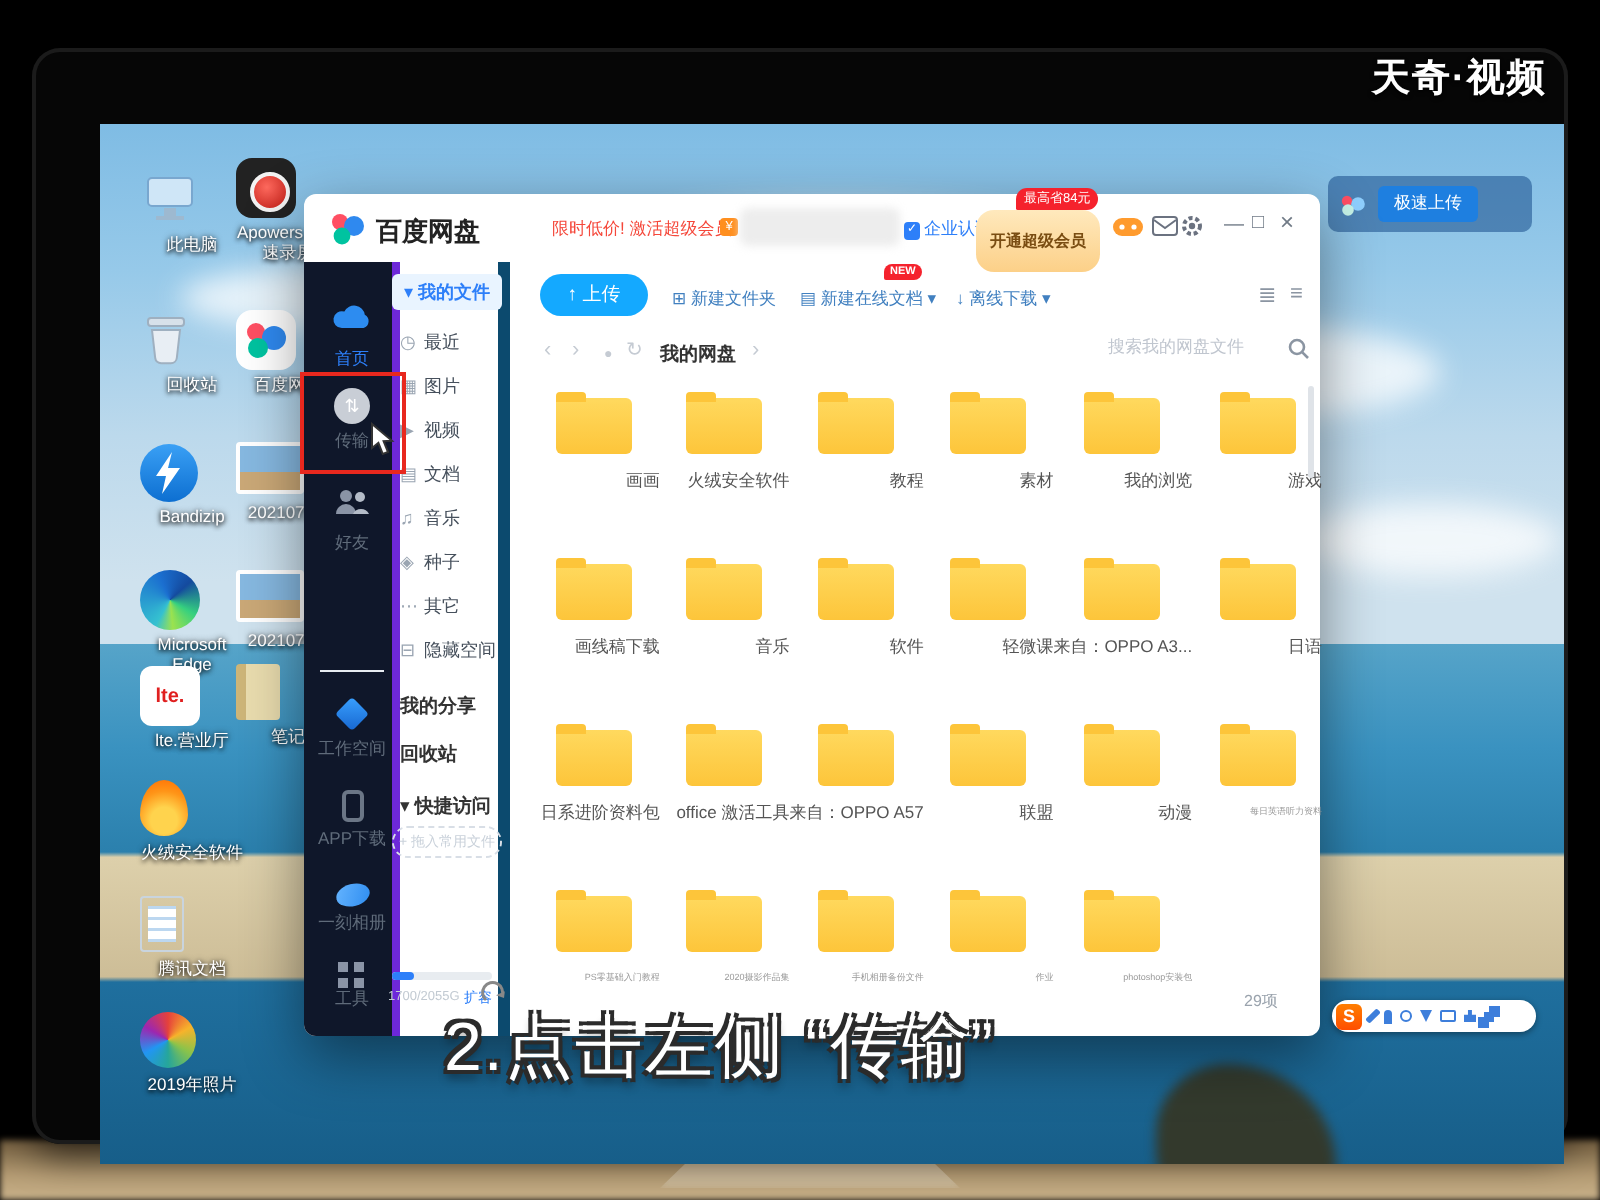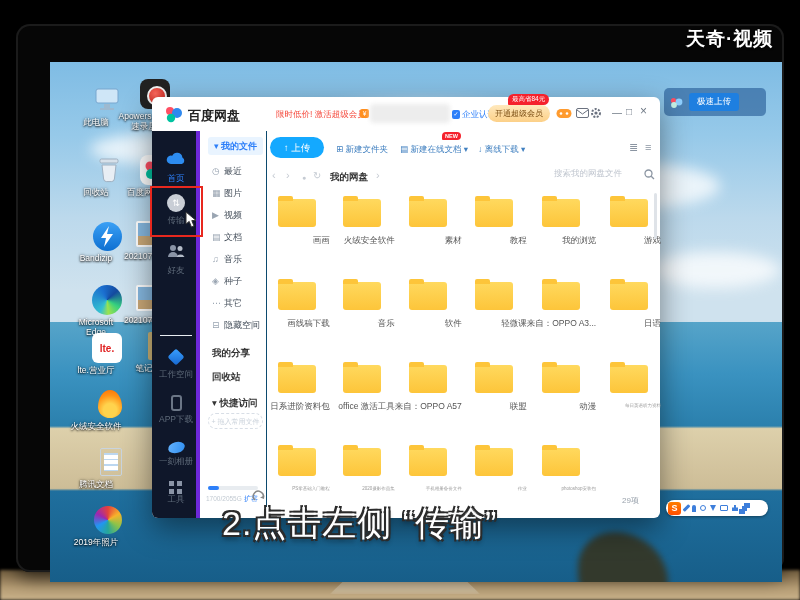--- a/index.html
+++ b/index.html
@@ -18,21 +18,21 @@
   .screen{left:34px;top:38px;width:732px;height:520px;overflow:hidden;
     background:linear-gradient(180deg,#7fbce4 0%,#96c9e9 14%,#bcd9ec 30%,#cfe2ee 44%,#cfe2ee 50%,#56a4c9 50%,#3a92c0 60%,#2b80ad 70%,#ddd0ab 70.5%,#cdbd97 82%,#1f6f9e 82.5%,#175e89 100%)}
   .cloud{background:#fff;border-radius:50%;filter:blur(7px);opacity:.75}
   .plant{left:528px;top:470px;width:90px;height:86px;background:#3a3015;filter:blur(3px);opacity:.8;
     border-radius:40% 60% 30% 50%}
   .watermark{left:686px;top:26px;color:#fff;font-size:19px;font-weight:bold;letter-spacing:1px;
     text-shadow:0 1px 2px #000;z-index:60}
 
   
   .dicon{width:52px;text-align:center;z-index:2}
-  .di-art{height:32px;display:flex;align-items:center;justify-content:flex-end}
+  .di-art{height:32px;display:flex;align-items:center;justify-content:flex-start}
   .di-label{margin-top:2px;font-size:8.5px;line-height:9.5px;color:#fff;
     text-shadow:0 1px 2px rgba(0,0,0,.9),0 0 3px rgba(0,0,0,.7)}
   .di-rec{width:30px;height:30px;background:#222;border-radius:8px;position:relative}
   .di-rec::after{content:"";position:absolute;left:7px;top:7px;width:16px;height:16px;border-radius:50%;
     background:radial-gradient(circle at 40% 35%,#ff6a5e,#c21d16);border:2px solid #f3f3f3}
   .di-pan{width:30px;height:30px;background:#fff;border-radius:8px;display:flex;align-items:center;justify-content:center}
   .di-zip{width:29px;height:29px;border-radius:50%;background:linear-gradient(180deg,#3aa0f5,#0d6fd1);position:relative}
   .di-photo{width:34px;height:26px;border:2px solid #fff;border-radius:2px;
     background:linear-gradient(180deg,#86b8e0 58%,#caa877 58%)}
   .di-edge{width:30px;height:30px;border-radius:50%;
@@ -71,38 +71,38 @@
     box-shadow:0 10px 30px rgba(0,0,0,.45);z-index:10}
   .win .t{position:absolute;white-space:nowrap}
   .apptitle{font-size:13px;font-weight:bold;color:#222}
   .promo{font-size:8.5px;color:#f5483b}
   .carticon{width:9px;height:9px;background:#ff8f1f;border-radius:2px;color:#fff;font-size:6.5px;
     text-align:center;line-height:9px}
   .blurname{background:#ededed;border-radius:4px;filter:blur(2px)}
   .verify{font-size:8.5px;color:#2d7ff9}
   .vbadge{display:inline-block;width:8px;height:9px;background:#2d7ff9;border-radius:2px;color:#fff;
     font-size:6px;text-align:center;line-height:9px;margin-right:2px;vertical-align:1px}
-  .member{width:62px;height:17px;border-radius:9px;background:linear-gradient(180deg,#ffe9bd,#fcd088);
-    color:#7a4d12;font-size:8px;font-weight:normal;text-align:center;line-height:17px;border:none}
+  .member{width:62px;height:31px;border-radius:9px;background:linear-gradient(180deg,#ffe9bd,#fcd088);
+    color:#7a4d12;font-size:8px;font-weight:bold;text-align:center;line-height:17px;border:none}
   .mbadge{background:#f5222d;color:#fff;font-size:6.5px;border-radius:6px 6px 6px 1px;padding:1px 4px}
   .wctl{color:#707a86;font-size:10px;line-height:10px}
   .rail{left:0;top:34px;width:48px;height:387px;background:#0f172a;border-right:4px solid #6d28d9;border-radius:0 0 0 6px}
   .rail-item{position:absolute;width:48px;text-align:center;cursor:default}
   .ri-label{font-size:8.5px;color:#5f6b7a;margin-top:3px}
   .ri-label.blue{color:#2d7ff9}
   .transfer-ic{width:18px;height:18px;border-radius:50%;background:#c9ced6;color:#fff;font-size:9px;
     line-height:18px;margin:0 auto}
   .diamond{width:12px;height:12px;margin:2px auto;background:linear-gradient(135deg,#39a0ff,#1767d0);
     transform:rotate(45deg);border-radius:2px}
   .phone{width:11px;height:16px;border:2px solid #6b7686;border-radius:3px;margin:0 auto}
   .oval{width:17px;height:11px;border-radius:50%;background:linear-gradient(120deg,#66b5ff,#2d8cf0);
     margin:3px auto;transform:rotate(-15deg)}
   .grid4{width:5px;height:5px;background:#8a94a6;box-shadow:8px 0 #8a94a6,0 8px #8a94a6,8px 8px #8a94a6;margin:2px auto 8px 17px}
   .divline{left:8px;width:32px;height:1px;background:#e8edf2}
-  .nav{left:52px;top:34px;width:63px;height:387px;border-right:1px solid #0c4a6e}
+  .nav{left:40px;top:34px;width:63px;height:387px;border-right:6px solid #0c4a6e}
   .myfiles{left:4px;top:6px;width:55px;height:18px;background:#e9f4ff;border-radius:3px;
     color:#2d7ff9;font-size:9px;font-weight:bold;line-height:18px;padding-left:6px}
   .nav-item{position:absolute;left:8px;white-space:nowrap;font-size:9px;color:#46505c}
   .ni-icon{color:#9aa5b2;font-size:9px;display:inline-block;width:12px}
   .nav-sec{position:absolute;left:8px;font-size:9.5px;color:#333;font-weight:bold;white-space:nowrap}
   .quickbox{left:4px;width:55px;height:16px;border:1px dashed #d8dee6;border-radius:9px;
     color:#c9d1da;font-size:7px;text-align:center;line-height:15px;overflow:hidden}
   .sbar{left:4px;width:50px;height:4px;border-radius:2px;background:#e8ecf0}
   .sfill{width:11px;height:4px;border-radius:2px;background:#2d7ff9}
   .stext{font-size:6.5px;color:#c2cad2}
@@ -385,25 +385,25 @@
       <div class="fcell">
           <div class="folder"></div>
           <div class="fname">画画</div>
         </div>
       <div class="fcell">
           <div class="folder"></div>
           <div class="fname">火绒安全软件</div>
         </div>
       <div class="fcell">
           <div class="folder"></div>
+          <div class="fname">教程</div>
+        </div>
+      <div class="fcell">
+          <div class="folder"></div>
           <div class="fname">素材</div>
-        </div>
-      <div class="fcell">
-          <div class="folder"></div>
-          <div class="fname">教程</div>
         </div>
       <div class="fcell">
           <div class="folder"></div>
           <div class="fname">我的浏览</div>
         </div>
       <div class="fcell">
           <div class="folder"></div>
           <div class="fname">游戏</div>
         </div>
       <div class="fcell">

